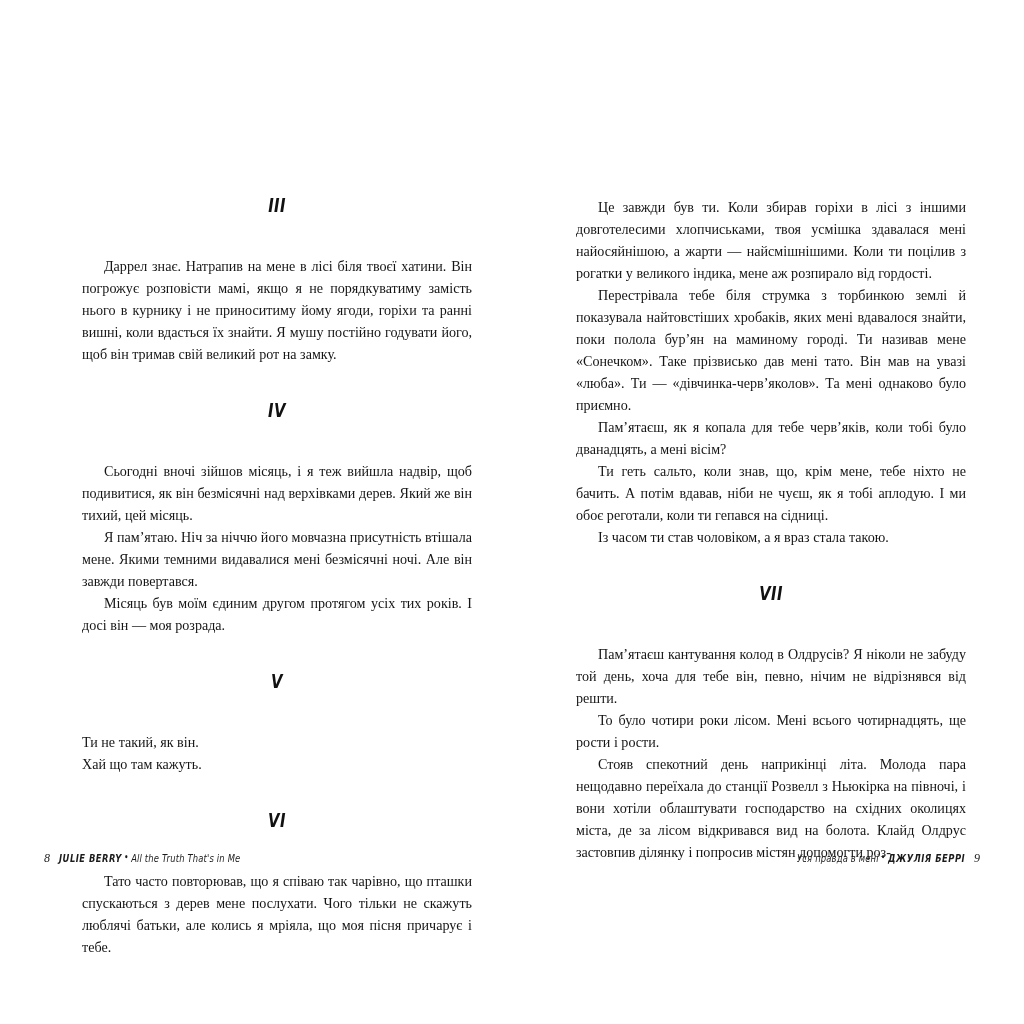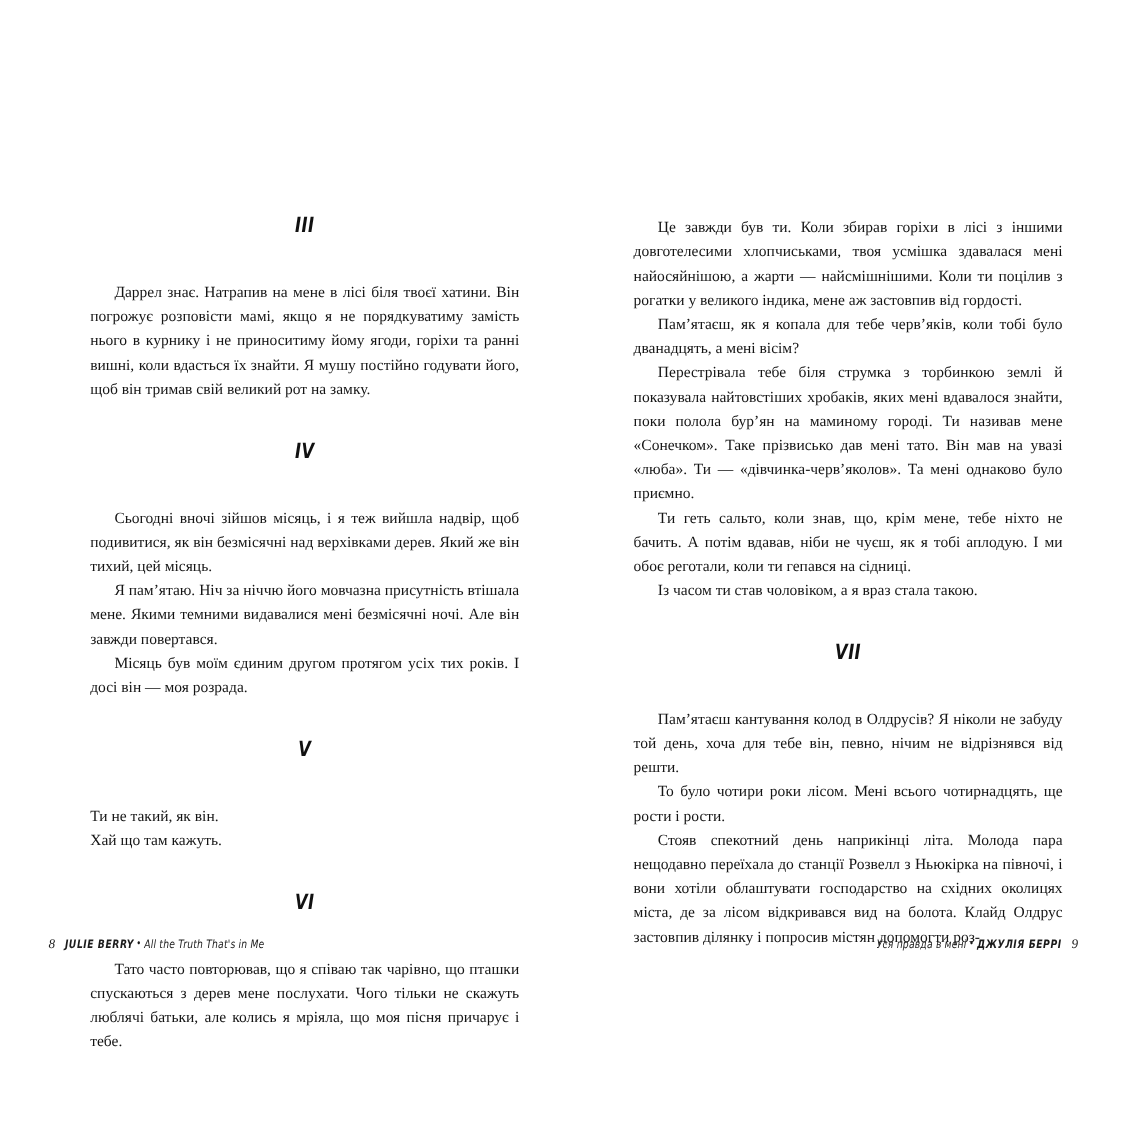--- a/index.html
+++ b/index.html
@@ -149,23 +149,23 @@
     </div>
 
     <div class="footer footer-left">
       <span class="folio">8</span><span class="runhead"><span>JULIE BERRY</span><span class="bullet">•</span><span class="title-part">All the Truth That's in Me</span></span>
     </div>
   </div>
 
   <div class="page page-right">
     <div class="textblock">
 
-      <p class="para">Це завжди був ти. Коли збирав горіхи в лісі з іншими довготелесими хлопчиськами, твоя усмішка здавалася мені найосяйнішою, а жарти — найсмішнішими. Коли ти поцілив з рогатки у великого індика, мене аж застовпив від гордості.</p>
+      <p class="para">Це завжди був ти. Коли збирав горіхи в лісі з іншими довготелесими хлопчиськами, твоя усмішка здавалася мені найосяйнішою, а жарти — найсмішнішими. Коли ти поцілив з рогатки у великого індика, мене аж розпирало від гордості.</p>
+      <p class="para">Перестрівала тебе біля струмка з торбинкою землі й показувала найтовстіших хробаків, яких мені вдавалося знайти, поки полола бур’ян на маминому городі. Ти називав мене «Сонечком». Таке прізвисько дав мені тато. Він мав на увазі «люба». Ти — «дівчинка-черв’яколов». Та мені однаково було приємно.</p>
       <p class="para">Пам’ятаєш, як я копала для тебе черв’яків, коли тобі було дванадцять, а мені вісім?</p>
-      <p class="para">Перестрівала тебе біля струмка з торбинкою землі й показувала найтовстіших хробаків, яких мені вдавалося знайти, поки полола бур’ян на маминому городі. Ти називав мене «Сонечком». Таке прізвисько дав мені тато. Він мав на увазі «люба». Ти — «дівчинка-черв’яколов». Та мені однаково було приємно.</p>
       <p class="para">Ти геть сальто, коли знав, що, крім мене, тебе ніхто не бачить. А потім вдавав, ніби не чуєш, як я тобі аплодую. І ми обоє реготали, коли ти гепався на сідниці.</p>
       <p class="para">Із часом ти став чоловіком, а я враз стала такою.</p>
 
       <div class="gap-before-numeral"></div>
       <div class="numeral">VII</div>
       <div class="gap-after-numeral"></div>
       <p class="para">Пам’ятаєш кантування колод в Олдрусів? Я ніколи не забуду той день, хоча для тебе він, певно, нічим не відрізнявся від решти.</p>
       <p class="para">То було чотири роки лісом. Мені всього чотирнадцять, ще рости і рости.</p>
       <p class="para">Стояв спекотний день наприкінці літа. Молода пара нещодавно переїхала до станції Розвелл з Ньюкірка на півночі, і вони хотіли облаштувати господарство на східних околицях міста, де за лісом відкривався вид на болота. Клайд Олдрус застовпив ділянку і попросив містян допомогти роз-</p>
 

